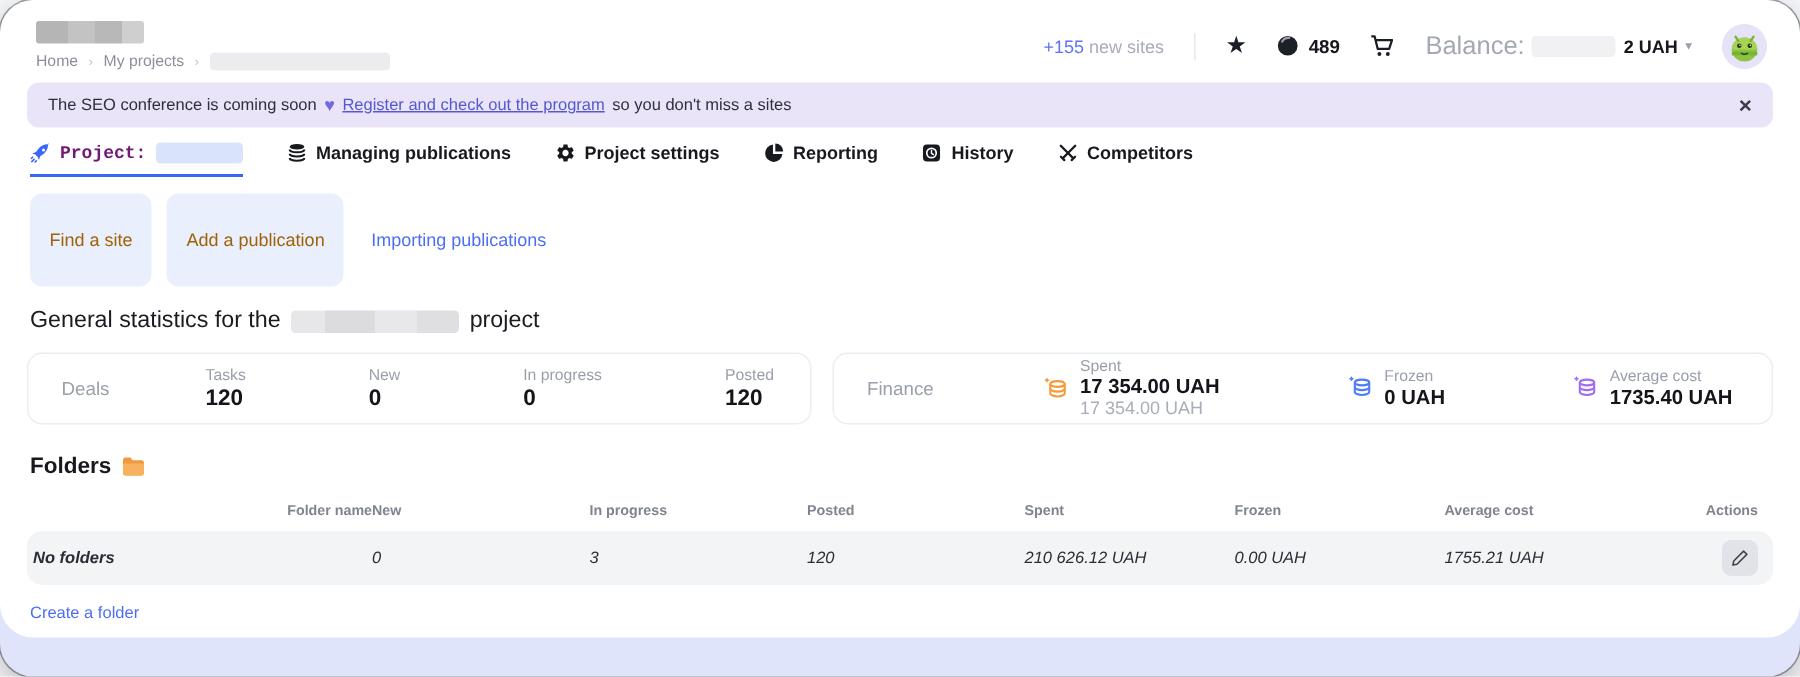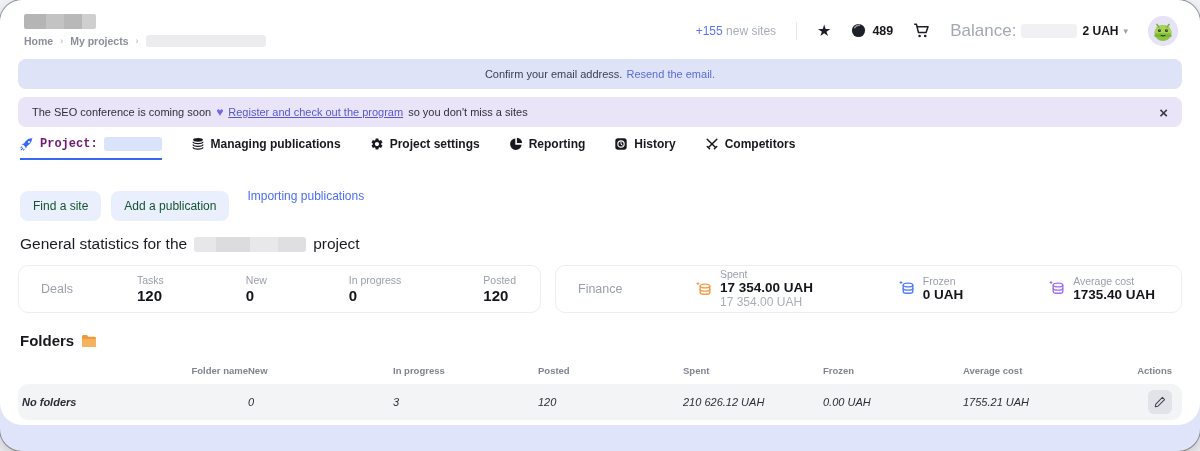--- a/index.html
+++ b/index.html
@@ -7,21 +7,21 @@
   body { font-family:"Liberation Sans","DejaVu Sans",sans-serif; display:flex; justify-content:center; }
   .screen { width:1200px; height:451px; border-radius:22px; overflow:hidden; background:#dfe4fa;
             box-shadow:0 0 0 1px rgba(0,0,0,.35), 0 6px 18px rgba(0,0,0,.25); position:relative; }
   .page { background:#ffffff; height:425px; border-radius:22px 22px 22px 22px; overflow:hidden; }
 
   
   .header { display:flex; justify-content:space-between; align-items:center; padding:14px 22px 0 24px; }
   .h-left { display:flex; flex-direction:column; gap:6px; }
   .logo-block { width:72px; height:15px; background:#bcbcbc; border-radius:2px;
                 background:linear-gradient(90deg,#b5b5b5 0 30%,#c3c3c3 30% 55%,#b8b8b8 55% 80%,#cfcfcf 80%); }
-  .breadcrumb { font-size:10.5px; color:#8b8f99; display:flex; align-items:center; gap:7px;font-weight:bold; }
+  .breadcrumb { font-size:10.5px; color:#8b8f99; display:flex; align-items:center; gap:7px; }
   .breadcrumb .sep { color:#c2c5cc; font-size:9px; }
   .crumb-redacted { width:120px; height:12px; background:#ececee; border-radius:3px; }
   .h-right { display:flex; align-items:center; gap:20px; }
   .new-sites { font-size:12px; }
   .new-sites .count { color:#5b74f5; }
   .new-sites .txt { color:#a8adb9; }
   .vsep { width:1px; height:18px; background:#e6e8ee; }
   .star-icon { font-size:16px; color:#1b1e26; line-height:1; cursor:pointer; }
   .counter { display:flex; align-items:center; gap:6px; font-size:12.5px; font-weight:bold; color:#16181d; cursor:pointer; }
   .cart { cursor:pointer; display:flex; }
@@ -44,21 +44,21 @@
   
   .tabs { display:flex; align-items:flex-start; gap:29px; margin:10px 24px 0 20px; }
   .tab { display:flex; align-items:center; gap:6px; font-size:12px; font-weight:bold; color:#17191f;
          padding-bottom:7px; cursor:pointer; border-bottom:2px solid transparent; }
   .tab svg { flex:0 0 auto; }
   .tab-active { color:#701a75; border-bottom-color:#3667f6;font-family:Liberation Mono, monospace; }
   .proj-redacted { width:58px; height:14px; background:#d9e4fb; border-radius:3px; }
 
   
   .actions-row { display:flex; align-items:center; gap:10px; margin:11px 20px 0; }
-  .btn { background:#e9effc; color:#14532d; font-size:12px; padding:8px 13px; border-radius:8px; border:none; cursor:pointer; font-family:inherit;margin-top:20px; }
+  .btn { background:#e9effc; color:#a16207; font-size:12px; padding:24px 13px; border-radius:8px; border:none; cursor:pointer; font-family:inherit; }
   .link-btn { color:#4c6ef5; font-size:12px; padding:8px 8px; cursor:pointer; background:none; border:none; font-family:inherit; }
 
   
   .stats-heading { margin:14px 20px 0; font-size:15.5px; font-weight:500; color:#1a1c22; display:flex; align-items:center; gap:7px; }
   .name-redacted { width:112px; height:15px; background:#e3e3e5; border-radius:3px;
                    background:linear-gradient(90deg,#e7e7e9 0 20%,#dcdcdf 20% 50%,#e8e8ea 50% 75%,#dfdfe2 75%); }
 
   
   .cards { display:flex; gap:14px; margin:12px 18px 0; }
   .card { border:1px solid #ebedf1; border-radius:10px; height:48px; display:flex; align-items:center; background:#fff; }
@@ -147,24 +147,20 @@
             <circle cx="11.9" cy="14.1" r=".5" fill="#fff"></circle>
             <circle cx="18.9" cy="14.1" r=".5" fill="#fff"></circle>
             <path d="M13 19.5q2 1.4 4 0" stroke="#2c3420" stroke-width="1" fill="none" stroke-linecap="round"></path>
             <path d="M9 8.5l1.8 2.6M21 8.5l-1.8 2.6" stroke="#79b335" stroke-width="1.6" stroke-linecap="round"></path>
           </svg>
         </div>
       </div>
     </div>
 
     
-    <div class="banner banner-email">
-      <span>Confirm your email address.</span>
-      <a>Resend the email.</a>
-    </div>
 
     
     <div class="banner banner-promo">
       <span>The SEO conference is coming soon</span>
       <span class="heart">♥</span>
       <a>Register and check out the program</a>
       <span>so you don't miss a sites</span>
       <span class="close">×</span>
     </div>
 

